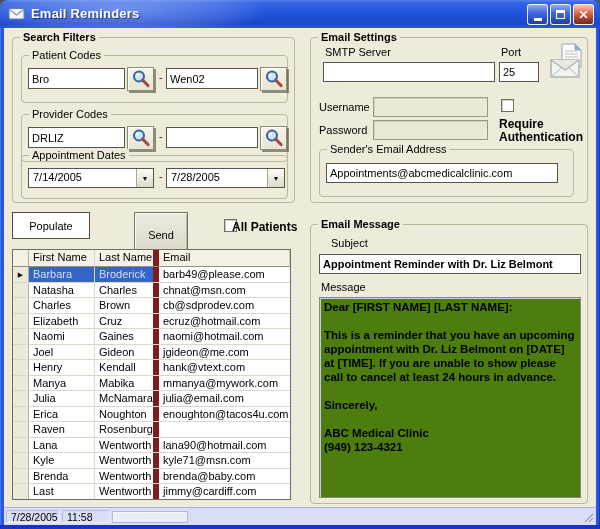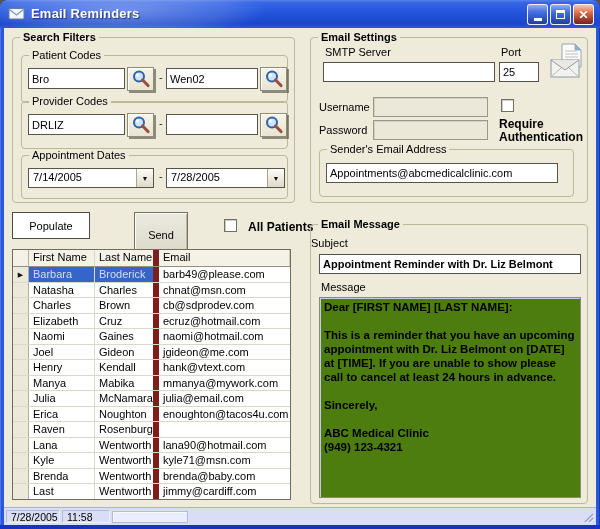--- a/index.html
+++ b/index.html
@@ -142,21 +142,21 @@
         <input class="txt" style="left: 144px; top: 12px; width: 92px; height: 21px;" value="Wen02">
         <div class="search-btn" style="left:238px; top:11px;">
           <svg viewBox="0 0 20 20" width="20" height="20">
             <circle cx="8" cy="7.5" r="5" fill="#cde5fa" stroke="#2f62a8" stroke-width="2"></circle>
             <circle cx="6.5" cy="6" r="1.5" fill="#fff" opacity=".9"></circle>
             <line x1="11.6" y1="11" x2="17" y2="16.5" stroke="#9b4f40" stroke-width="3.2" stroke-linecap="round"></line>
           </svg>
         </div>
       </div>
 
-      <div class="group" style="left:8px; top:63px; width:267px; height:48px;">
+      <div class="group" style="left:8px; top:76px; width:267px; height:48px;">
         <span class="glabel">Provider Codes</span>
         <input class="txt" style="left: 6px; top: 12px; width: 97px; height: 21px;" value="DRLIZ">
         <div class="search-btn" style="left:105px; top:11px;">
           <svg viewBox="0 0 20 20" width="20" height="20">
             <circle cx="8" cy="7.5" r="5" fill="#cde5fa" stroke="#2f62a8" stroke-width="2"></circle>
             <circle cx="6.5" cy="6" r="1.5" fill="#fff" opacity=".9"></circle>
             <line x1="11.6" y1="11" x2="17" y2="16.5" stroke="#9b4f40" stroke-width="3.2" stroke-linecap="round"></line>
           </svg>
         </div>
         <span class="dash" style="left:137px; top:15px;">-</span>
@@ -222,21 +222,21 @@
 
       <div class="group" style="left:8px; top:111px; width:255px; height:48px;">
         <span class="glabel">Sender's Email Address</span>
         <input class="txt" style="left: 6px; top: 13px; width: 232px; height: 20px;" value="Appointments@abcmedicalclinic.com">
       </div>
     </div>
 
     <div class="btn populate" style="left:8px; top:184px; width:78px; height:27px;">Populate</div>
     <div class="btn send" style="left:130px; top:184px; width:54px; height:45px;">Send</div>
     <div class="checkbox" style="left:220px; top:191px;"></div>
-    <span class="cb-label" style="left:244px; top:192px;text-align:center;">All Patients</span>
+    <span class="cb-label" style="left:228px; top:192px;text-align:center;">All Patients</span>
 
     <div class="grid">
       <div class="grid-header">
         <div class="cell selector" style="background:#f4f2e7;"></div>
         <div class="cell c0">First Name</div>
         <div class="cell c1">Last Name</div>
         <div class="cell c2">Email</div>
       </div>
       <div>
           <div class="grid-row">
@@ -327,21 +327,21 @@
             <div class="cell c0">Last</div>
             <div class="cell c1">Wentworth</div>
             <div class="cell c2">jimmy@cardiff.com</div>
           </div>
         </div>
     </div>
 
     <div class="group" style="left:306px; top:196px; width:278px; height:280px;">
       <span class="glabel b">Email Message</span>
 
-      <span style="position:absolute; left:0; top:12px;">Subject</span>
+      <span style="position:absolute; left:20px; top:12px;">Subject</span>
       <input class="txt subject-input" style="left: 8px; top: 29px; width: 262px; height: 20px;" value="Appointment Reminder with Dr. Liz Belmont">
 
       <span style="position:absolute; left:10px; top:56px;">Message</span>
       <textarea class="msg" style="left: 8px; top: 72px; width: 262px; height: 201px;">Dear [FIRST NAME] [LAST NAME]:
 
 This is a reminder that you have an upcoming appointment with Dr. Liz Belmont on [DATE] at [TIME]. If you are unable to show please call to cancel at least 24 hours in advance.
 
 Sincerely,
 
 ABC Medical Clinic

